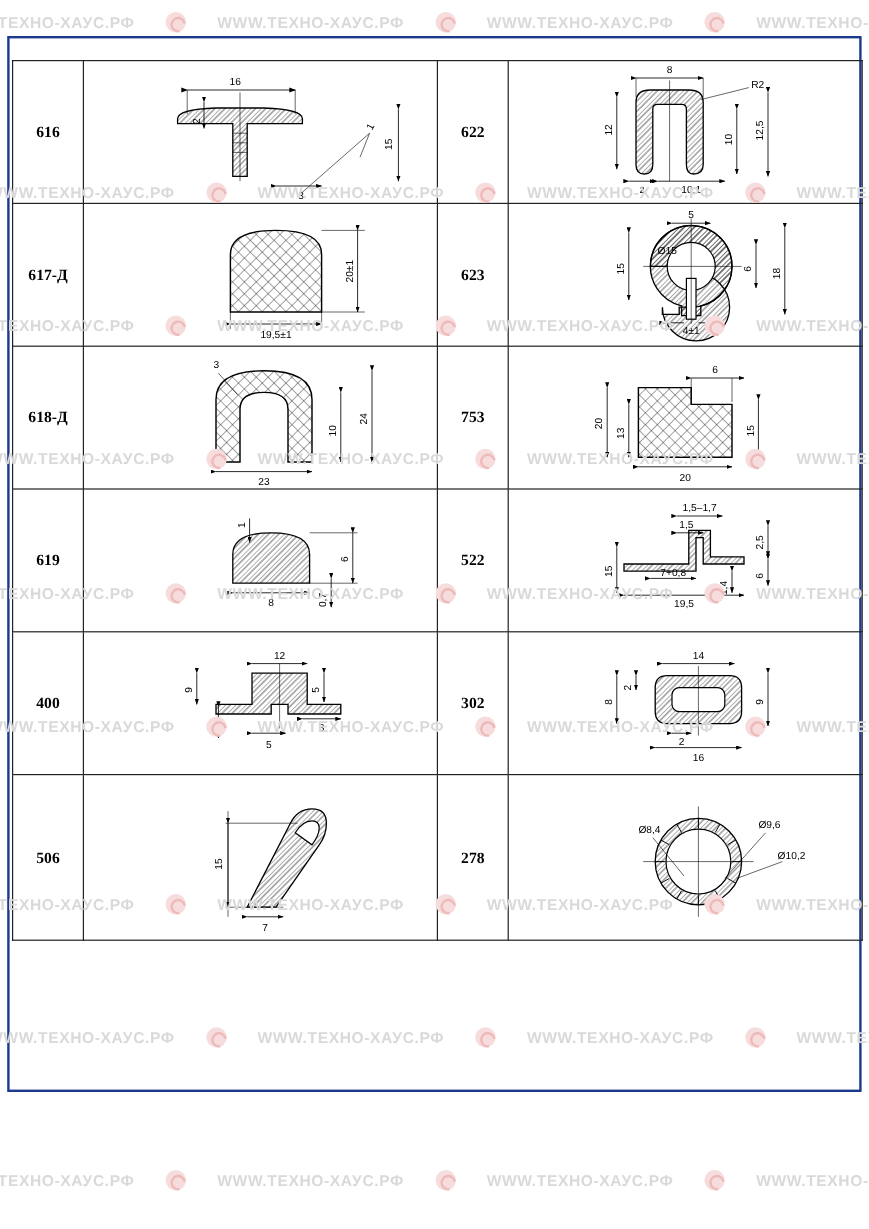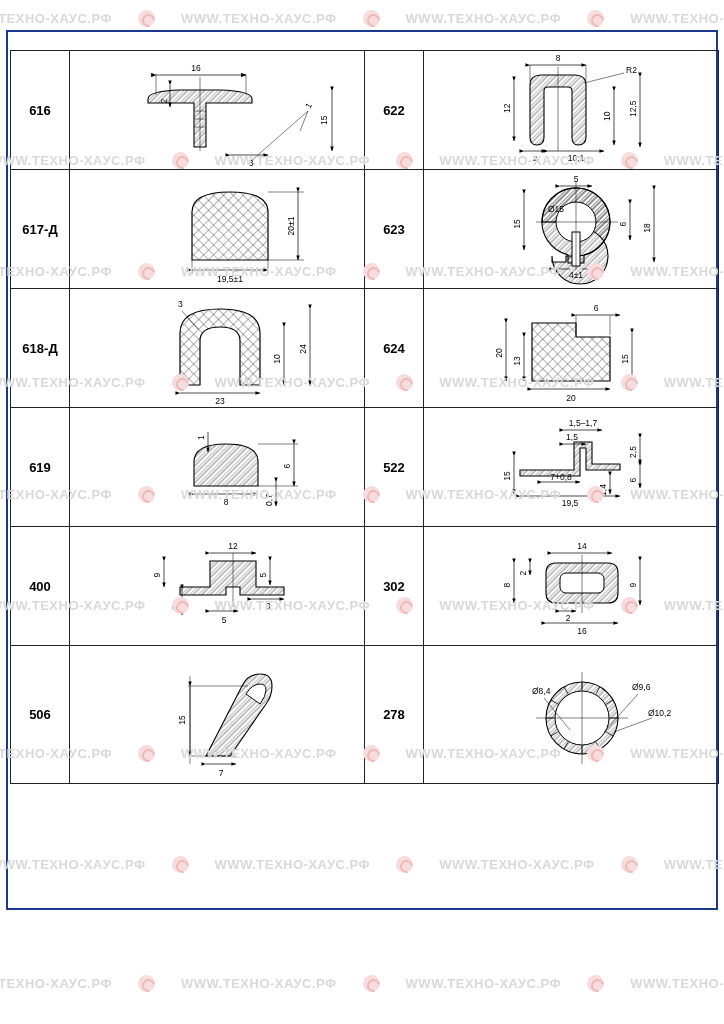--- a/index.html
+++ b/index.html
@@ -11,21 +11,21 @@
   .wm-txt{font-family:"Liberation Sans",sans-serif;font-size:13px;font-weight:700;color:#d9d9d9;letter-spacing:.5px;white-space:nowrap;}
   .wm-logo{width:17px;height:17px;border-radius:50%;background:#f6dcdc;position:relative;flex:0 0 auto;}
   .wm-logo:after{content:"";position:absolute;left:4px;top:4px;width:9px;height:9px;border-radius:50%;border:2px solid #eeb9b9;border-right-color:transparent;transform:rotate(35deg);}
 
   
   .outer-frame{position:absolute;left:6px;top:30px;width:712px;height:880px;border:2px solid #1b3a8f;box-sizing:border-box;}
   .table-wrap{position:absolute;left:10px;top:50px;width:704px;height:840px;}
 
   table.sheet{border-collapse:collapse;table-layout:fixed;width:704px;}
   table.sheet td{border:1px solid #222;padding:0;vertical-align:middle;}
-  td.code{width:58px;text-align:center;font-size:13px;font-weight:700;color:#000;font-family:Liberation Sans, sans-serif;margin-left:18px;}
+  td.code{width:58px;text-align:center;font-size:13px;font-weight:700;color:#000;font-family:Liberation Serif, serif;margin-left:18px;}
   td.fig{width:294px;height:118px;position:relative;}
   .row-tall{height:138px;}
 
   .fig-inner{position:absolute;left:0;top:0;right:0;bottom:0;}
   svg{position:absolute;left:0;top:0;overflow:visible;}
   .dim{font-family:"Liberation Sans",sans-serif;font-size:8.5px;fill:#000;}
   .dimS{font-family:"Liberation Sans",sans-serif;font-size:7.5px;fill:#000;}
   .ln{stroke:#000;stroke-width:.7;fill:none;}
   .thin{stroke:#000;stroke-width:.5;fill:none;}
   .body{stroke:#000;stroke-width:1.1;fill:url(#hatch);}
@@ -281,21 +281,21 @@
           <text class="dim" x="236" y="60" transform="rotate(-90 236,60)" text-anchor="middle">24</text>
 
           <line class="ln" x1="214" y1="38" x2="214" y2="96" marker-start="url(#arS)" marker-end="url(#arS)"></line>
           <text class="dim" x="210" y="70" transform="rotate(-90 210,70)" text-anchor="middle">10</text>
 
           <line class="ln" x1="110" y1="104" x2="190" y2="104" marker-start="url(#arS)" marker-end="url(#arS)"></line>
           <text class="dim" x="150" y="115" text-anchor="middle">23</text>
         </svg>
       </div>
     </td>
-    <td class="code">624</td>
+    <td class="code">753</td>
     <td class="fig">
       <div class="fig-inner">
         <svg width="294" height="118" viewBox="0 0 294 118">
           <path d="M108,92 L108,34 L152,34 L152,48 L186,48 L186,92 Z" stroke="#000" stroke-width="1.2" fill="url(#cross)"></path>
 
           <line class="ln" x1="152" y1="26" x2="196" y2="26" marker-start="url(#arS)" marker-end="url(#arS)"></line>
           <line class="thin" x1="152" y1="26" x2="152" y2="46"></line>
           <line class="thin" x1="186" y1="26" x2="186" y2="46"></line>
           <text class="dim" x="172" y="22" text-anchor="middle">6</text>
 

